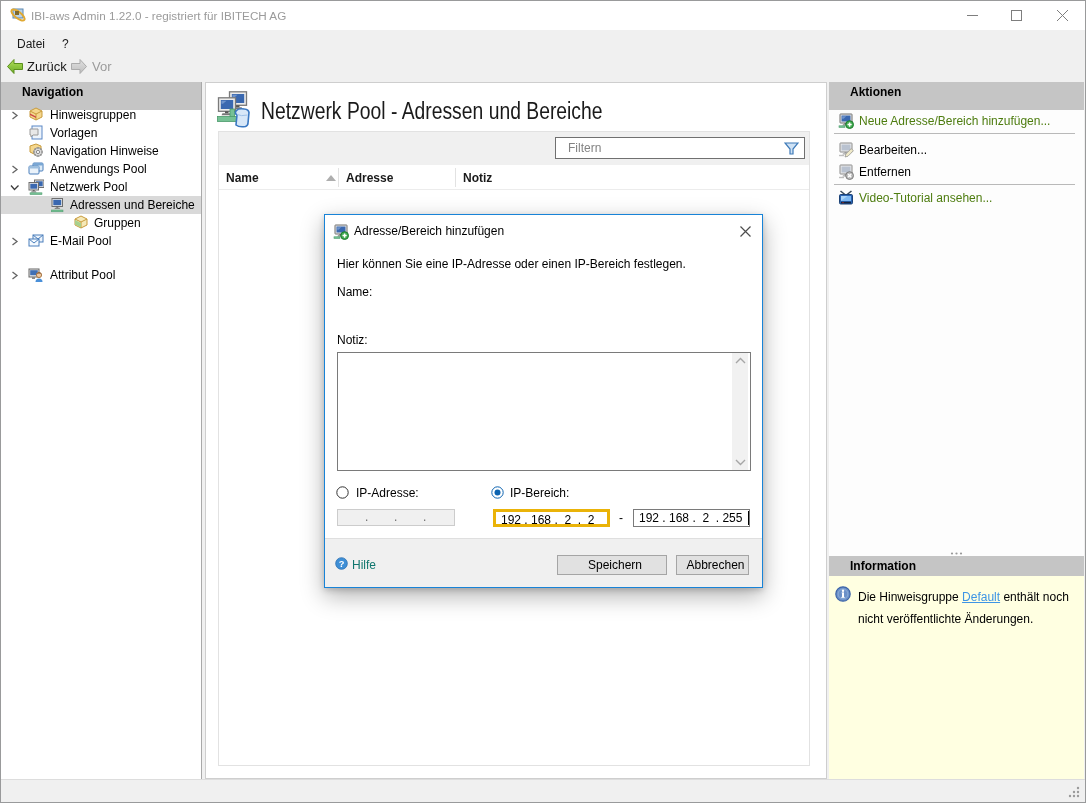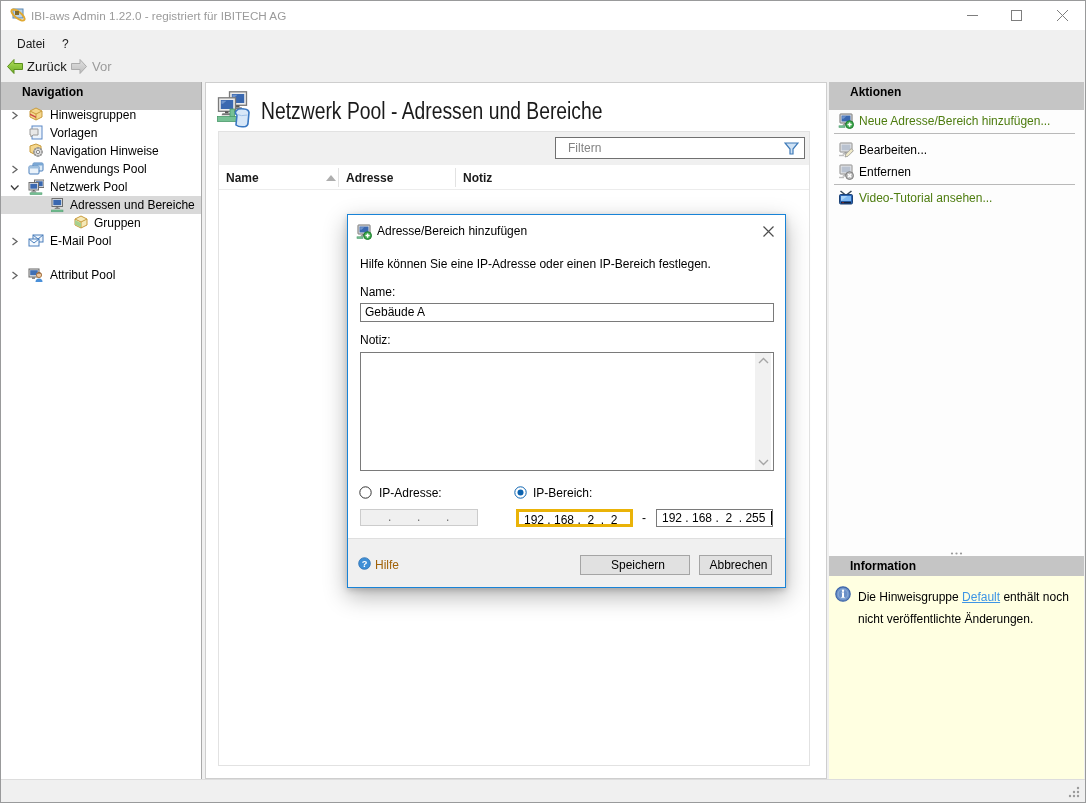--- a/index.html
+++ b/index.html
@@ -42,21 +42,21 @@
 .action .txt { position:absolute; left:30px; top:1px; white-space:nowrap; }
 .alink { color:#4d7c0f; }
 .asep { position:absolute; left:5px; width:241px; height:1px; background:#b9b9b9; }
 #infobox { position:absolute; left:0; top:474px; width:255px; }
 #infoyellow { position:absolute; left:0; top:20px; width:255px; height:203px; background:#ffffe1; }
 
 
 #statusbar { position:absolute; left:1px; top:779px; width:1084px; height:23px; background:#f0f0f0; border-top:1px solid #dddddd; }
 
 
-#dialog { position:absolute; left:324px; top:214px; width:439px; height:374px; background:#fff; border:1.5px solid #1883d7; box-shadow:0 8px 22px rgba(0,0,0,0.30), 0 2px 6px rgba(0,0,0,0.18); z-index:50;margin-left:23px; }
+#dialog { position:absolute; left:324px; top:214px; width:439px; height:374px; background:#fff; border:1.5px solid #1883d7; box-shadow:0 8px 22px rgba(0,0,0,0.30), 0 2px 6px rgba(0,0,0,0.18); z-index:50; }
 .dlg-lbl { position:absolute; left:12px; color:#000; }
 .dlg-input { position:absolute; left:12px; width:414px; border:1px solid #7a7a7a; background:#fff; font-size:12px; padding-left:4px; }
 #dlgband { position:absolute; left:0; top:323px; width:437px; height:49px; background:#f0f0f0; border-top:1px solid #dfdfdf; }
 .btn { position:absolute; top:16px; height:20px; background:#e1e1e1; border:1px solid #a5a5a5; text-align:center; line-height:18px; font-size:12px; color:#000;padding-left:6px; }
 </style>
 </head>
 <body>
 <div id="win">
 
   <div id="titlebar">
@@ -350,23 +350,22 @@
         <path d="M5 11.3 h5.2 l0.6 1.2 h-6.4 z" fill="#808080"></path>
         <rect x="1" y="12.8" width="6" height="1.6" fill="#76c194" stroke="#4a9a6a" stroke-width="0.6"></rect>
         <circle cx="11.6" cy="11.6" r="3.9" fill="#3faa4f" stroke="#1e7c2e"></circle>
         <path d="M11.6 9.5 v4.2 M9.5 11.6 h4.2" stroke="#fff" stroke-width="1.5"></path>
       </svg>
     <div class="abs" style="left:29px;top:9px;font-size:12px">Adresse/Bereich hinzufügen</div>
     <svg class="abs" style="left:414px;top:10px" width="13" height="13">
         <path d="M1.5 1.5 L11.5 11.5 M11.5 1.5 L1.5 11.5" stroke="#4d4d4d" stroke-width="1.2"></path>
       </svg>
 
-    <div class="dlg-lbl" style="top:42px">Hilfe können Sie eine IP-Adresse oder einen IP-Bereich festlegen.</div>
+    <div class="dlg-lbl" style="top:42px">Hier können Sie eine IP-Adresse oder einen IP-Bereich festlegen.</div>
     <div class="dlg-lbl" style="top:70px">Name:</div>
-    <div class="dlg-input" style="top:88px;height:19px;line-height:17px;">Gebäude A</div>
     <div class="dlg-lbl" style="top:118px">Notiz:</div>
     <div class="dlg-input" style="top:137px;height:119px;"></div>
     <div class="abs" style="left:407px;top:138px;width:16px;height:117px;background:#f1f1f1">
       <svg class="abs" style="left:2.5px;top:4px" width="11" height="7">
           <path d="M1 6 L5.5 1.5 L10 6" fill="none" stroke="#a6a6a6" stroke-width="1.4"></path>
         </svg>
       <svg class="abs" style="left:2.5px;top:106px" width="11" height="7">
           <path d="M1 1 L5.5 5.5 L10 1" fill="none" stroke="#a6a6a6" stroke-width="1.4"></path>
         </svg>
     </div>
@@ -393,18 +392,18 @@
     <div class="abs" style="left:308px;top:294px;width:117px;height:18px;background:#fff;border:1px solid #7a7a7a;font-size:12px;line-height:16px;">
         <span style="position:absolute;left:5px">192&nbsp;.&nbsp;168&nbsp;.&nbsp;&nbsp;2&nbsp;&nbsp;.&nbsp;255</span>
         <span style="position:absolute;right:0px;top:1px;width:1px;height:14px;background:#000"></span>
       </div>
 
     <div id="dlgband">
       <svg class="abs" style="left:10px;top:18px" width="13" height="13" viewBox="0 0 14 14">
         <circle cx="7" cy="7" r="6.3" fill="#3f8fd6" stroke="#2a6db0" stroke-width="0.8"></circle>
         <text x="7" y="10.5" font-size="10" font-weight="bold" fill="#fff" text-anchor="middle" font-family="Liberation Sans">?</text>
       </svg>
-      <div class="abs" style="left:27px;top:19px;color:#a16207">Hilfe</div>
+      <div class="abs" style="left:27px;top:19px;color:#0f766e">Hilfe</div>
       <div class="btn" style="left:232px;width:110px">Speichern</div>
       <div class="btn" style="left:351px;width:73px">Abbrechen</div>
     </div>
   </div>
 </div>
 
 </body></html>

